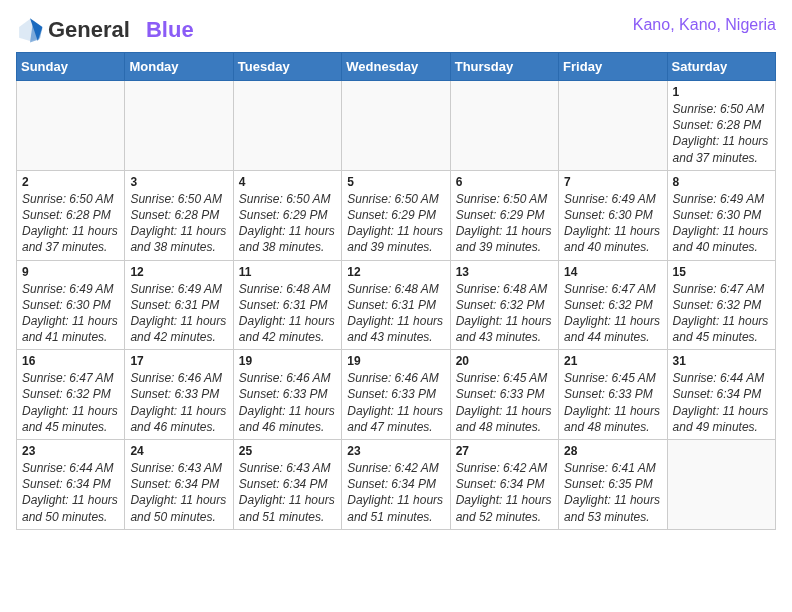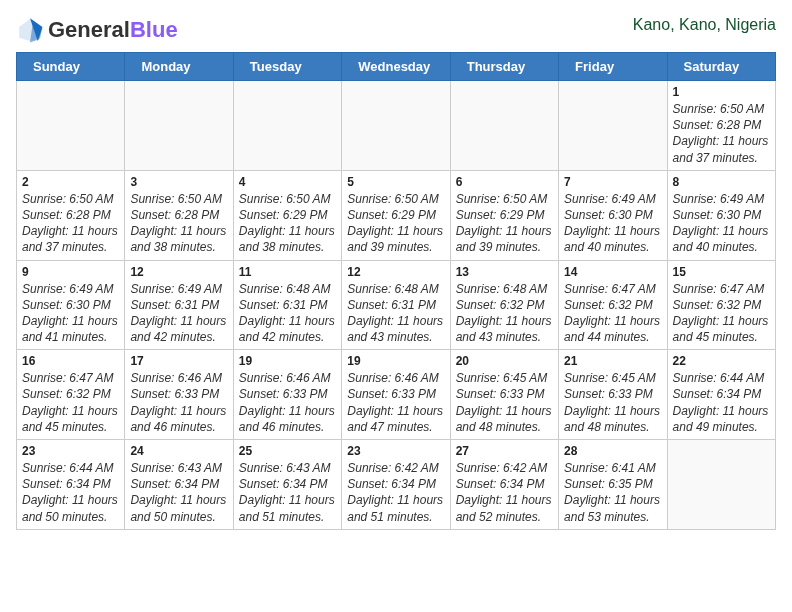--- a/index.html
+++ b/index.html
@@ -35,32 +35,32 @@
     .title-block {
       text-align: right;
     }
     .title-month {
       font-size: 32px;
       font-weight: bold;
       color: #333;
     }
     .title-location {
       font-size: 16px;
-      color: #14532d;
+      color: #8b5cf6;
     }
     .calendar {
       width: 100%;
       border-collapse: collapse;
       border: 1px solid #ccc;
     }
     .calendar th {
       background: #3a7abf;
       color: #fff;
       font-size: 13px;
-      padding: 6px 16px;
+      padding: 6px 4px;
       text-align: left;
       border: 1px solid #2a6aaf;
       font-weight: bold;
     }
     .calendar td {
       width: calc(100% / 7);
       vertical-align: top;
       border: 1px solid #ccc;
       padding: 4px 5px;
       font-size: 10.5px;
@@ -92,21 +92,21 @@
 <body>
 
 <div class="header">
   <div class="logo">
     <svg class="logo-icon" viewBox="0 0 36 36">
       <polygon points="18,4 32,14 32,28 18,32 4,28 4,14" fill="#1a6abf" opacity="0.15"></polygon>
       <polygon points="22,6 34,16 30,30 18,34" fill="#1a6abf" opacity="0.5"></polygon>
       <polygon points="18,3 34,14 28,32" fill="#1a6abf"></polygon>
     </svg>
     <div>
-      <div style="display:flex; align-items:baseline; gap:0px;">
+      <div style="display:flex; align-items:baseline; gap:16px;">
         <span class="logo-text logo-general">General</span>
         <span class="logo-text logo-blue">Blue</span>
       </div>
     </div>
   </div>
   <div class="title-block">
     <div class="title-location">Kano, Kano, Nigeria</div>
   </div>
 </div>
 
@@ -277,21 +277,21 @@
 and 48 minutes.</div>
         </td>
         <td>
           <div class="day-num">21</div>
           <div class="day-info" style="white-space: pre-line;">Sunrise: 6:45 AM
 Sunset: 6:33 PM
 Daylight: 11 hours
 and 48 minutes.</div>
         </td>
         <td>
-          <div class="day-num">22</div>
+          <div class="day-num">31</div>
           <div class="day-info" style="white-space: pre-line;">Sunrise: 6:44 AM
 Sunset: 6:34 PM
 Daylight: 11 hours
 and 49 minutes.</div>
         </td>
       </tr>
       <tr>
         <td>
           <div class="day-num">23</div>
           <div class="day-info" style="white-space: pre-line;">Sunrise: 6:44 AM

